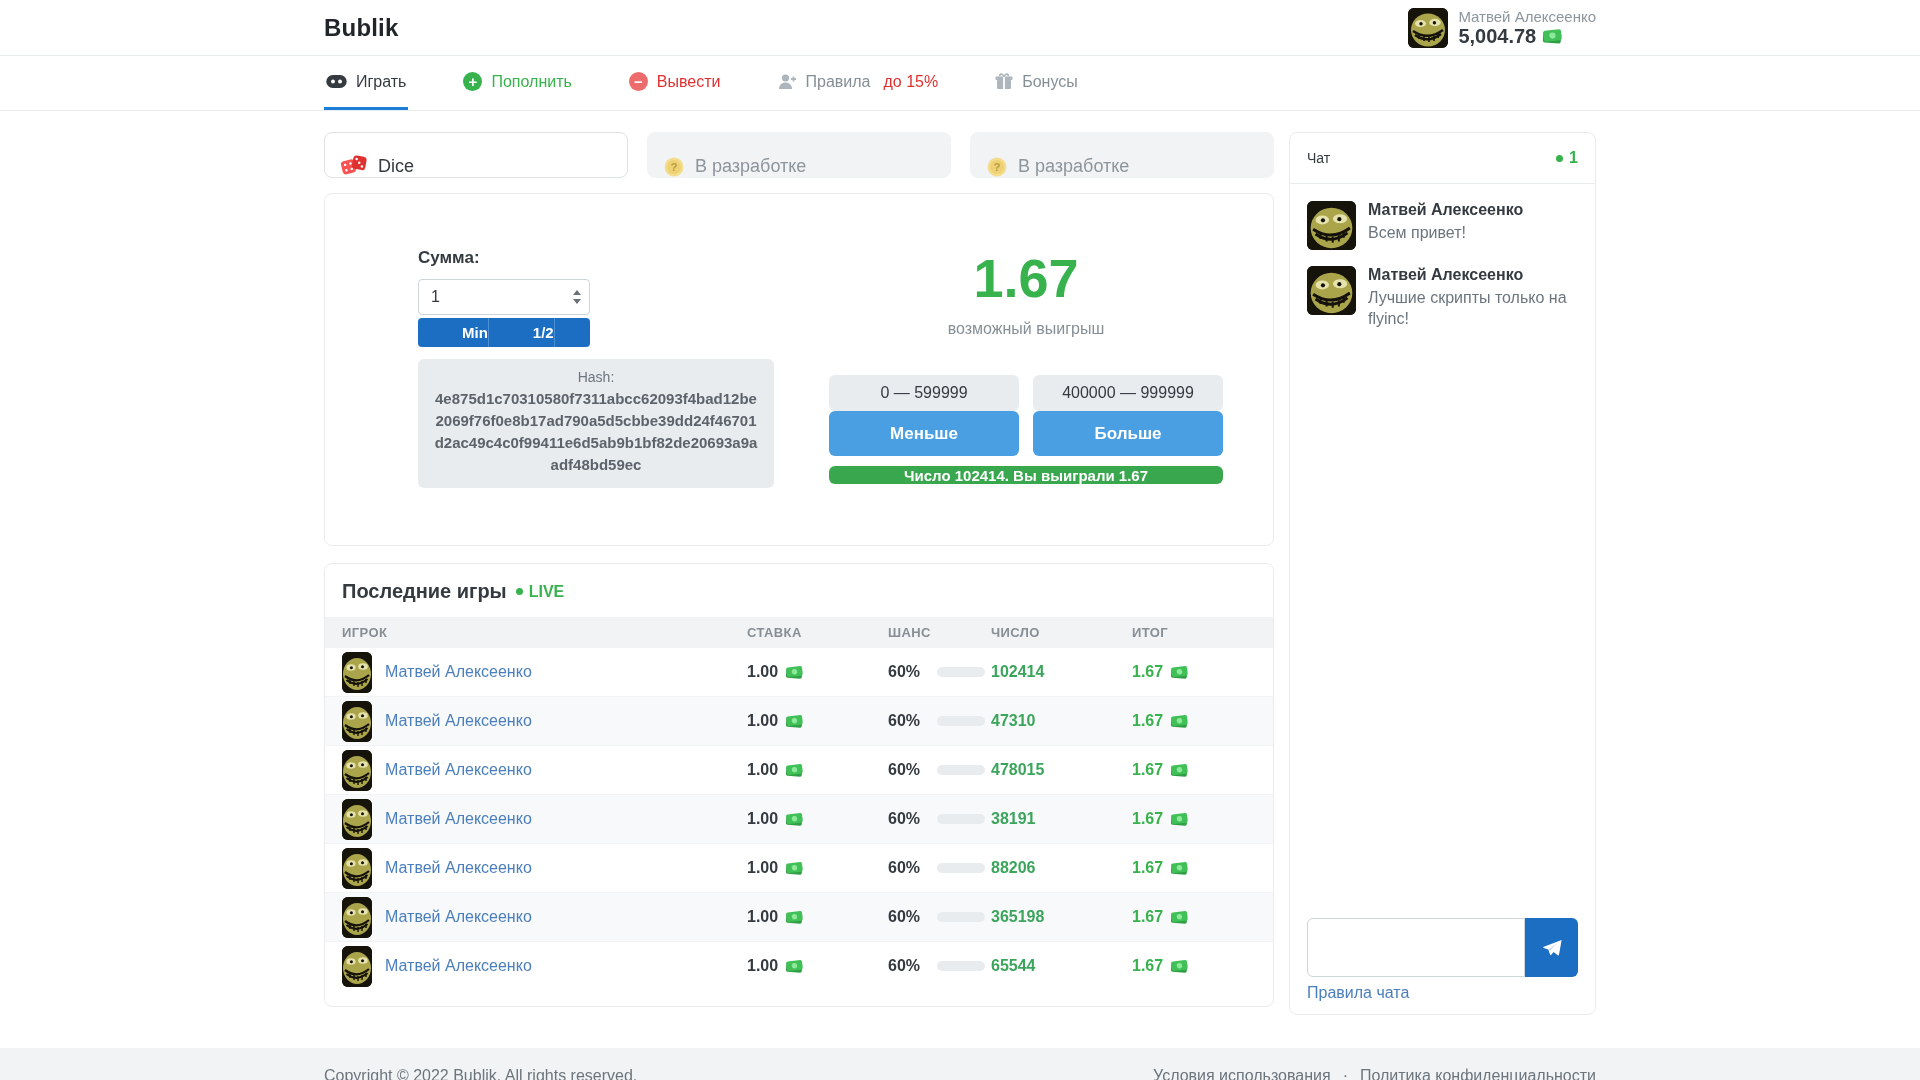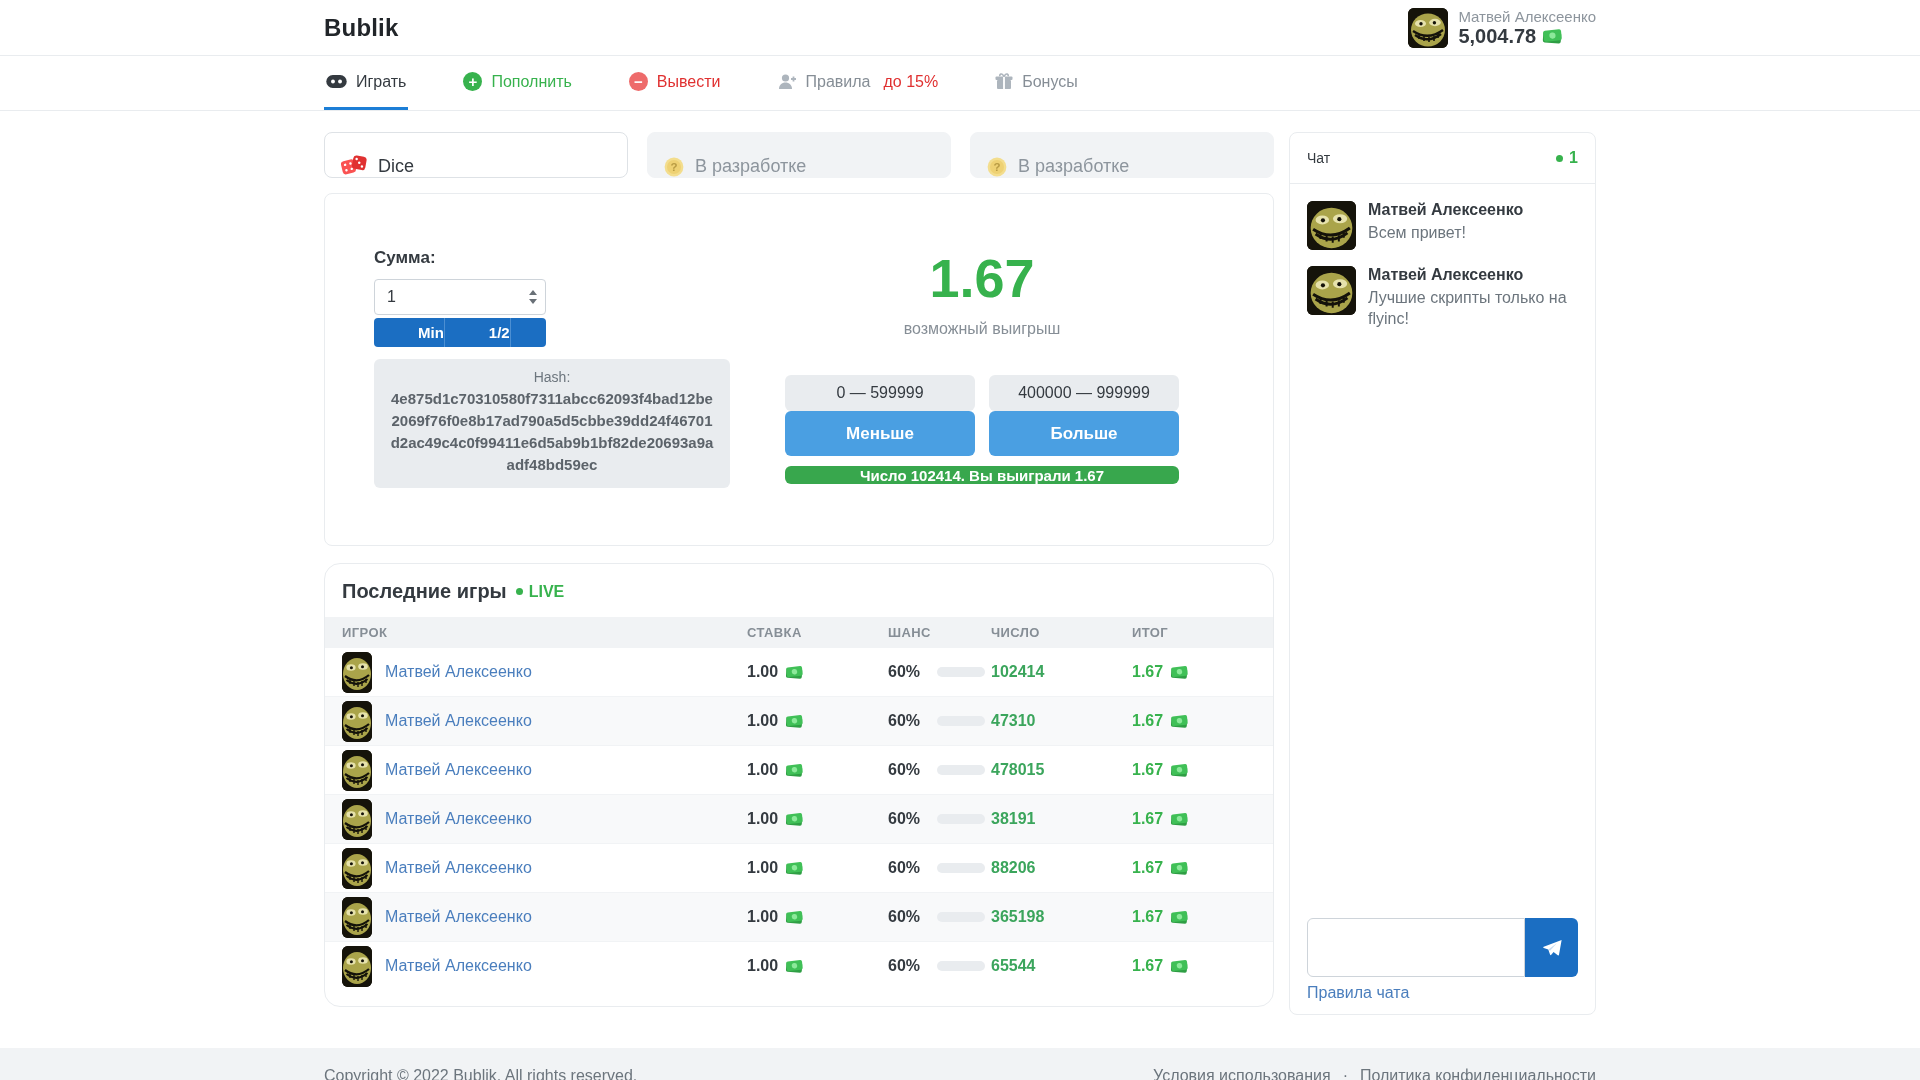--- a/index.html
+++ b/index.html
@@ -40,21 +40,21 @@
   
   .game-tabs { display:flex; gap:19px; margin-bottom:15px; }
   .game-tab { flex:1; height:46px; border-radius:8px; display:flex; align-items:flex-end;
     gap:11px; padding:0 16px; font-size:18px; cursor:pointer; }
   .game-tab.active { background:#fff; border:1px solid #dee2e6; color:#343a40; }
   .game-tab.disabled { background:#f1f3f5; border:1px solid #f1f3f5; color:#8d959d; }
 
   
   .bet-card { border:1px solid #e9ecef; border-radius:8px; height:353px;
     padding:54px 0 0 49px; display:flex; gap:55px; }
-  .bet-left { width:356px; flex:none; }
+  .bet-left { width:356px; flex:none;margin-left:44px; }
   .fields { display:flex; gap:12px; }
   .field { width:172px; }
   .field-label { font-size:17px; font-weight:600; color:#343a40; margin-bottom:11px; }
   .input-wrap { position:relative; }
   .num-input { width:100%; height:36px; border:1px solid #ced4da; border-radius:4px;
     font-size:16px; padding:0 28px 0 12px; color:#343a40; font-family:inherit; }
   .spinners { position:absolute; right:9px; top:50%; transform:translateY(-50%);
     display:flex; flex-direction:column; gap:4px; }
   .tri-up { width:0; height:0; border-left:4px solid transparent; border-right:4px solid transparent;
     border-bottom:5px solid #697077; }
@@ -76,21 +76,21 @@
   .ranges { display:flex; gap:14px; margin-top:37px; }
   .range-box { flex:1; height:36px; background:#e9ecef; border-radius:6px; font-size:16px;
     color:#343a40; display:flex; align-items:center; justify-content:center; }
   .bet-btns { display:flex; gap:14px; margin-top:0; }
   .bet-btn { flex:1; height:45px; background:#4a9fe2; border:none; border-radius:6px; color:#fff;
     font-size:17px; font-weight:700; cursor:pointer; font-family:inherit; }
   .result-btn { margin-top:10px; width:100%; height:18px; background:#38a74d; border:none;
     border-radius:6px; color:#fff; font-size:15px; font-weight:700; cursor:pointer; font-family:inherit; }
 
   
-  .history-card { margin-top:17px; border:1px solid #e9ecef; border-radius:16px;
+  .history-card { margin-top:17px; border:1px solid #e9ecef; border-radius:8px;
     padding:16px 0; overflow:hidden; }
   .history-title { display:flex; align-items:center; padding:0 17px 14px; }
   .history-title .t { font-size:20px; font-weight:600; color:#343a40; }
   .live-dot { width:7px; height:7px; border-radius:50%; background:#37b24d; margin:0 6px 0 9px; }
   .live { font-size:16px; font-weight:700; color:#37b24d; }
   .grid-row { display:grid; grid-template-columns:405px 141px 103px 141px 1fr; padding:0 17px; align-items:center; }
   .thead { background:#f1f3f5; height:30px; font-size:13px; font-weight:600; color:#868e96;
     letter-spacing:.4px; text-transform:uppercase; }
   .trow { height:49px; border-top:1px solid #f1f3f5; }
   .rows .trow:nth-child(even) { background:#f8f9fa; }

